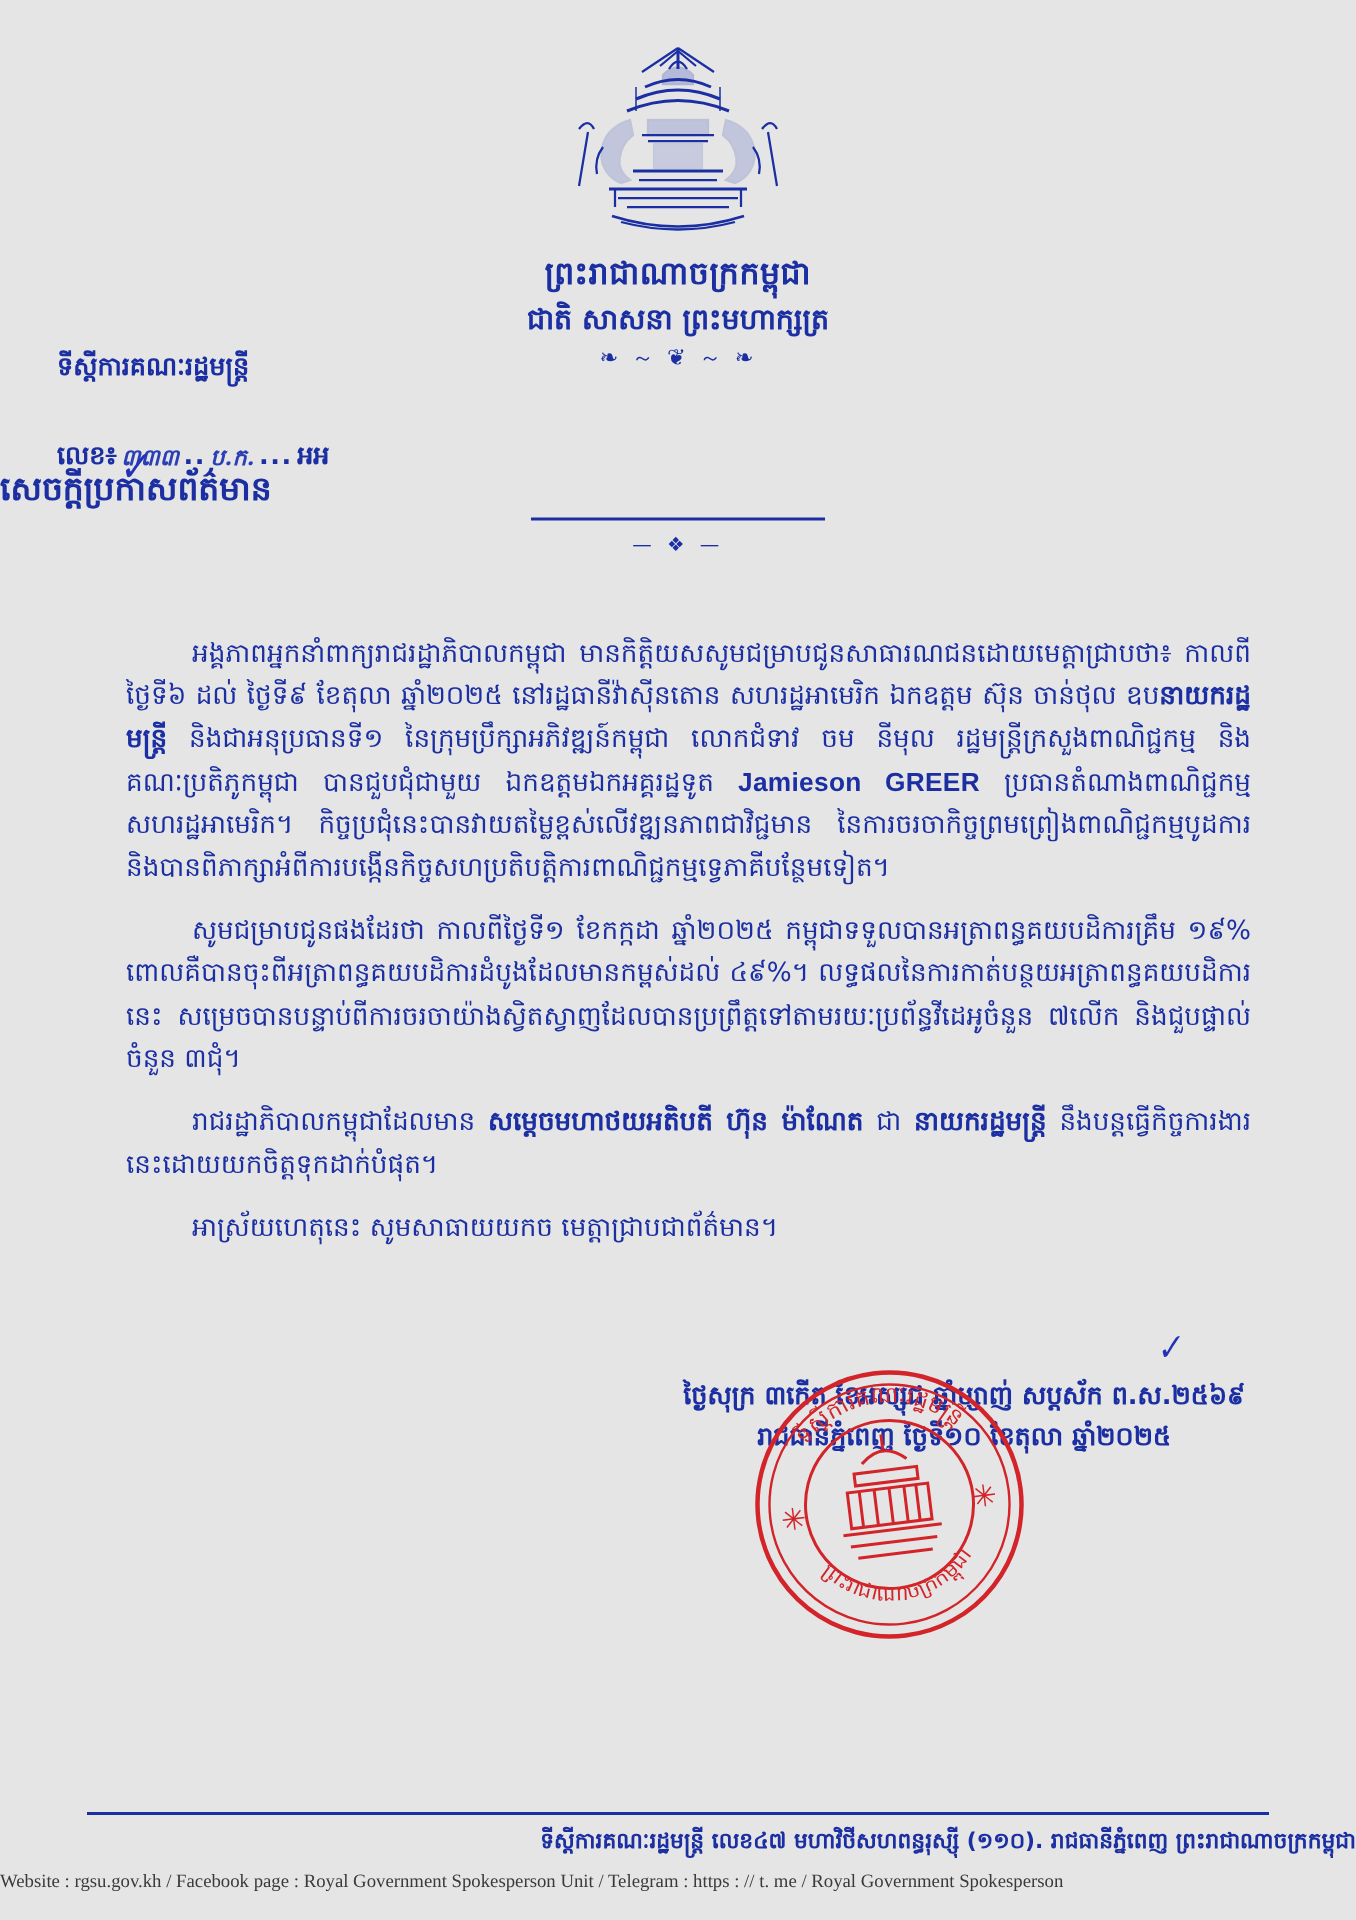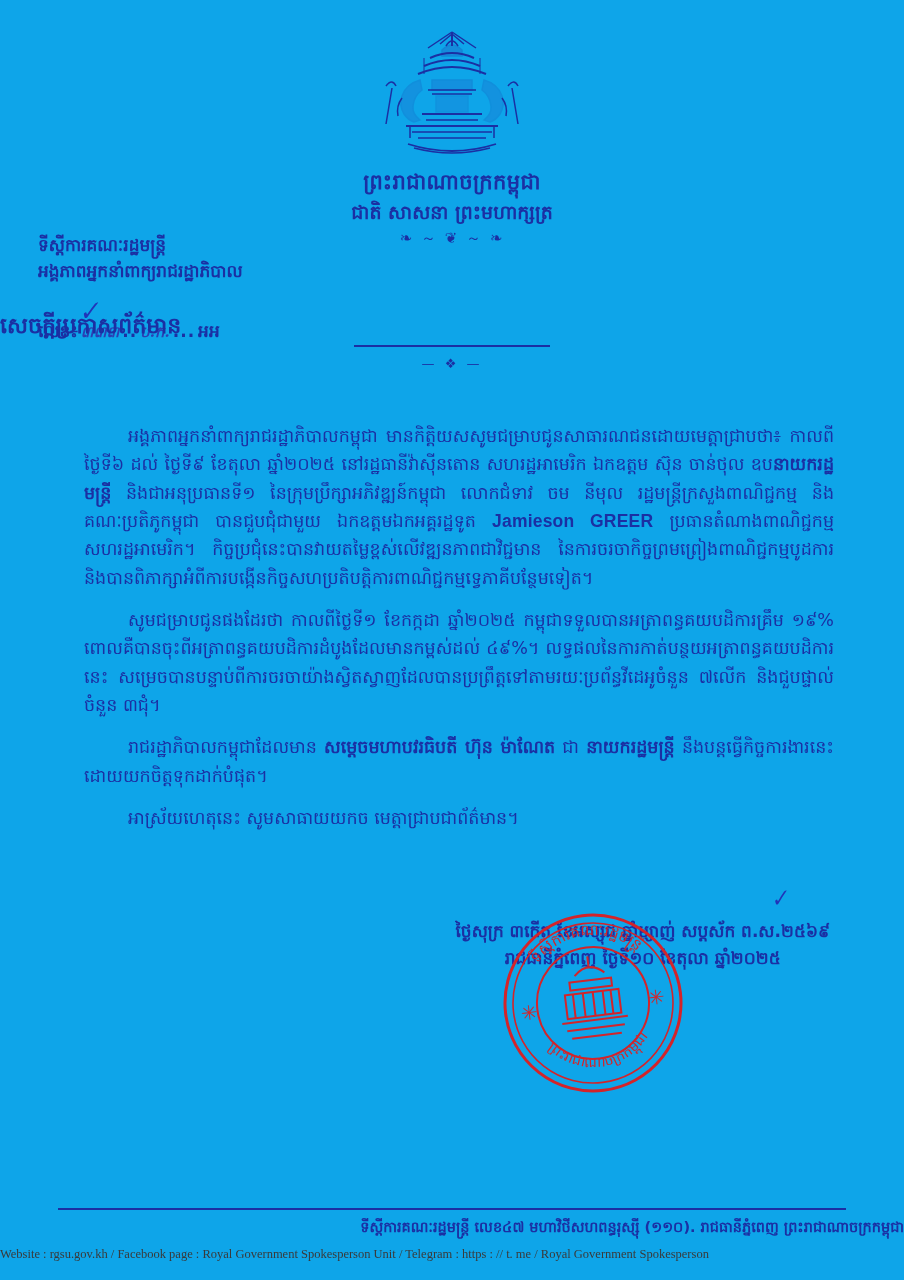--- a/index.html
+++ b/index.html
@@ -11,21 +11,21 @@
     width: 904px;
     height: 1280px;
     position: relative;
     font-family: "DejaVu Sans", "Liberation Sans", sans-serif;
     color: #1a2ea0;
     overflow: hidden;
   }
   .page {
     position: absolute;
     inset: 0;
-    background: #0ea5e9;
+    background: #e5e5e5;
   }
 
   
   .emblem {
     position: absolute;
     top: 28px;
     left: 50%;
     transform: translateX(-50%);
     width: 180px;
     height: 135px;
@@ -254,40 +254,39 @@
       </g>
     </svg>
   </div>
 
   <div class="nation-title">ព្រះរាជាណាចក្រកម្ពុជា</div>
   <div class="nation-motto">ជាតិ សាសនា ព្រះមហាក្សត្រ</div>
   <div class="motto-deco">❧ ～ ❦ ～ ❧</div>
 
   <div class="office">
     <span class="ln">ទីស្តីការគណៈរដ្ឋមន្ត្រី</span>
-    <span class="ln">អង្គភាពអ្នកនាំពាក្យរាជរដ្ឋាភិបាល</span>
     <span class="num-line">
       <span>លេខ៖</span>
       <span class="handwrite">៣៣៣</span>
       <span class="dotted">..</span>
       <span class="handwrite">ប.ក.</span>
       <span class="dotted">...</span>
       <span>អអ</span>
     </span>
   </div>
   <div class="signature-scrawl">✓</div>
 
   <div class="doc-title">សេចក្តីប្រកាសព័ត៌មាន</div>
   <div class="title-underline"></div>
   <div class="title-deco">— ❖ —</div>
 
   <div class="body-wrap">
     <p class="para">អង្គភាពអ្នកនាំពាក្យរាជរដ្ឋាភិបាលកម្ពុជា មានកិត្តិយសសូមជម្រាបជូនសាធារណជនដោយមេត្តាជ្រាបថា៖ កាលពីថ្ងៃទី៦ ដល់ ថ្ងៃទី៩ ខែតុលា ឆ្នាំ២០២៥ នៅរដ្ឋធានីវ៉ាស៊ីនតោន សហរដ្ឋអាមេរិក ឯកឧត្តម ស៊ុន ចាន់ថុល ឧប<span class="b">នាយករដ្ឋមន្ត្រី</span> និងជាអនុប្រធានទី១ នៃក្រុមប្រឹក្សាអភិវឌ្ឍន៍កម្ពុជា លោកជំទាវ ចម នីមុល រដ្ឋមន្ត្រីក្រសួងពាណិជ្ជកម្ម និងគណៈប្រតិភូកម្ពុជា បានជួបជុំជាមួយ ឯកឧត្តមឯកអគ្គរដ្ឋទូត <span class="latin">Jamieson GREER</span> ប្រធានតំណាងពាណិជ្ជកម្មសហរដ្ឋអាមេរិក។ កិច្ចប្រជុំនេះបានវាយតម្លៃខ្ពស់លើវឌ្ឍនភាពជាវិជ្ជមាន នៃការចរចាកិច្ចព្រមព្រៀងពាណិជ្ជកម្មបូដការ និងបានពិភាក្សាអំពីការបង្កើនកិច្ចសហប្រតិបត្តិការពាណិជ្ជកម្មទ្វេភាគីបន្ថែមទៀត។</p>
     <p class="para">សូមជម្រាបជូនផងដែរថា កាលពីថ្ងៃទី១ ខែកក្កដា ឆ្នាំ២០២៥ កម្ពុជាទទួលបានអត្រាពន្ធគយបដិការគ្រឹម ១៩% ពោលគឺបានចុះពីអត្រាពន្ធគយបដិការដំបូងដែលមានកម្ពស់ដល់ ៤៩%។ លទ្ធផលនៃការកាត់បន្ថយអត្រាពន្ធគយបដិការនេះ សម្រេចបានបន្ទាប់ពីការចរចាយ៉ាងស្វិតស្វាញដែលបានប្រព្រឹត្តទៅតាមរយៈប្រព័ន្ធវីដេអូចំនួន ៧លើក និងជួបផ្ទាល់ចំនួន ៣ជុំ។</p>
-    <p class="para">រាជរដ្ឋាភិបាលកម្ពុជាដែលមាន <span class="b">សម្តេចមហាបវរធិបតី ហ៊ុន ម៉ាណែត</span> ជា <span class="b">នាយករដ្ឋមន្ត្រី</span> នឹងបន្តធ្វើកិច្ចការងារនេះដោយយកចិត្តទុកដាក់បំផុត។</p>
+    <p class="para">រាជរដ្ឋាភិបាលកម្ពុជាដែលមាន <span class="b">សម្តេចមហាថយអតិបតី ហ៊ុន ម៉ាណែត</span> ជា <span class="b">នាយករដ្ឋមន្ត្រី</span> នឹងបន្តធ្វើកិច្ចការងារនេះដោយយកចិត្តទុកដាក់បំផុត។</p>
     <p class="para">អាស្រ័យហេតុនេះ សូមសាធាយយកច មេត្តាជ្រាបជាព័ត៌មាន។</p>
   </div>
 
   <div class="date-block">
     <div>ថ្ងៃសុក្រ ៣កើត ខែអស្សុជ ឆ្នាំម្សាញ់ សប្តស័ក ព.ស.២៥៦៩</div>
     <div>រាជធានីភ្នំពេញ ថ្ងៃទី១០ ខែតុលា ឆ្នាំ២០២៥</div>
   </div>
 
   <div class="approve-mark">✓</div>
 

